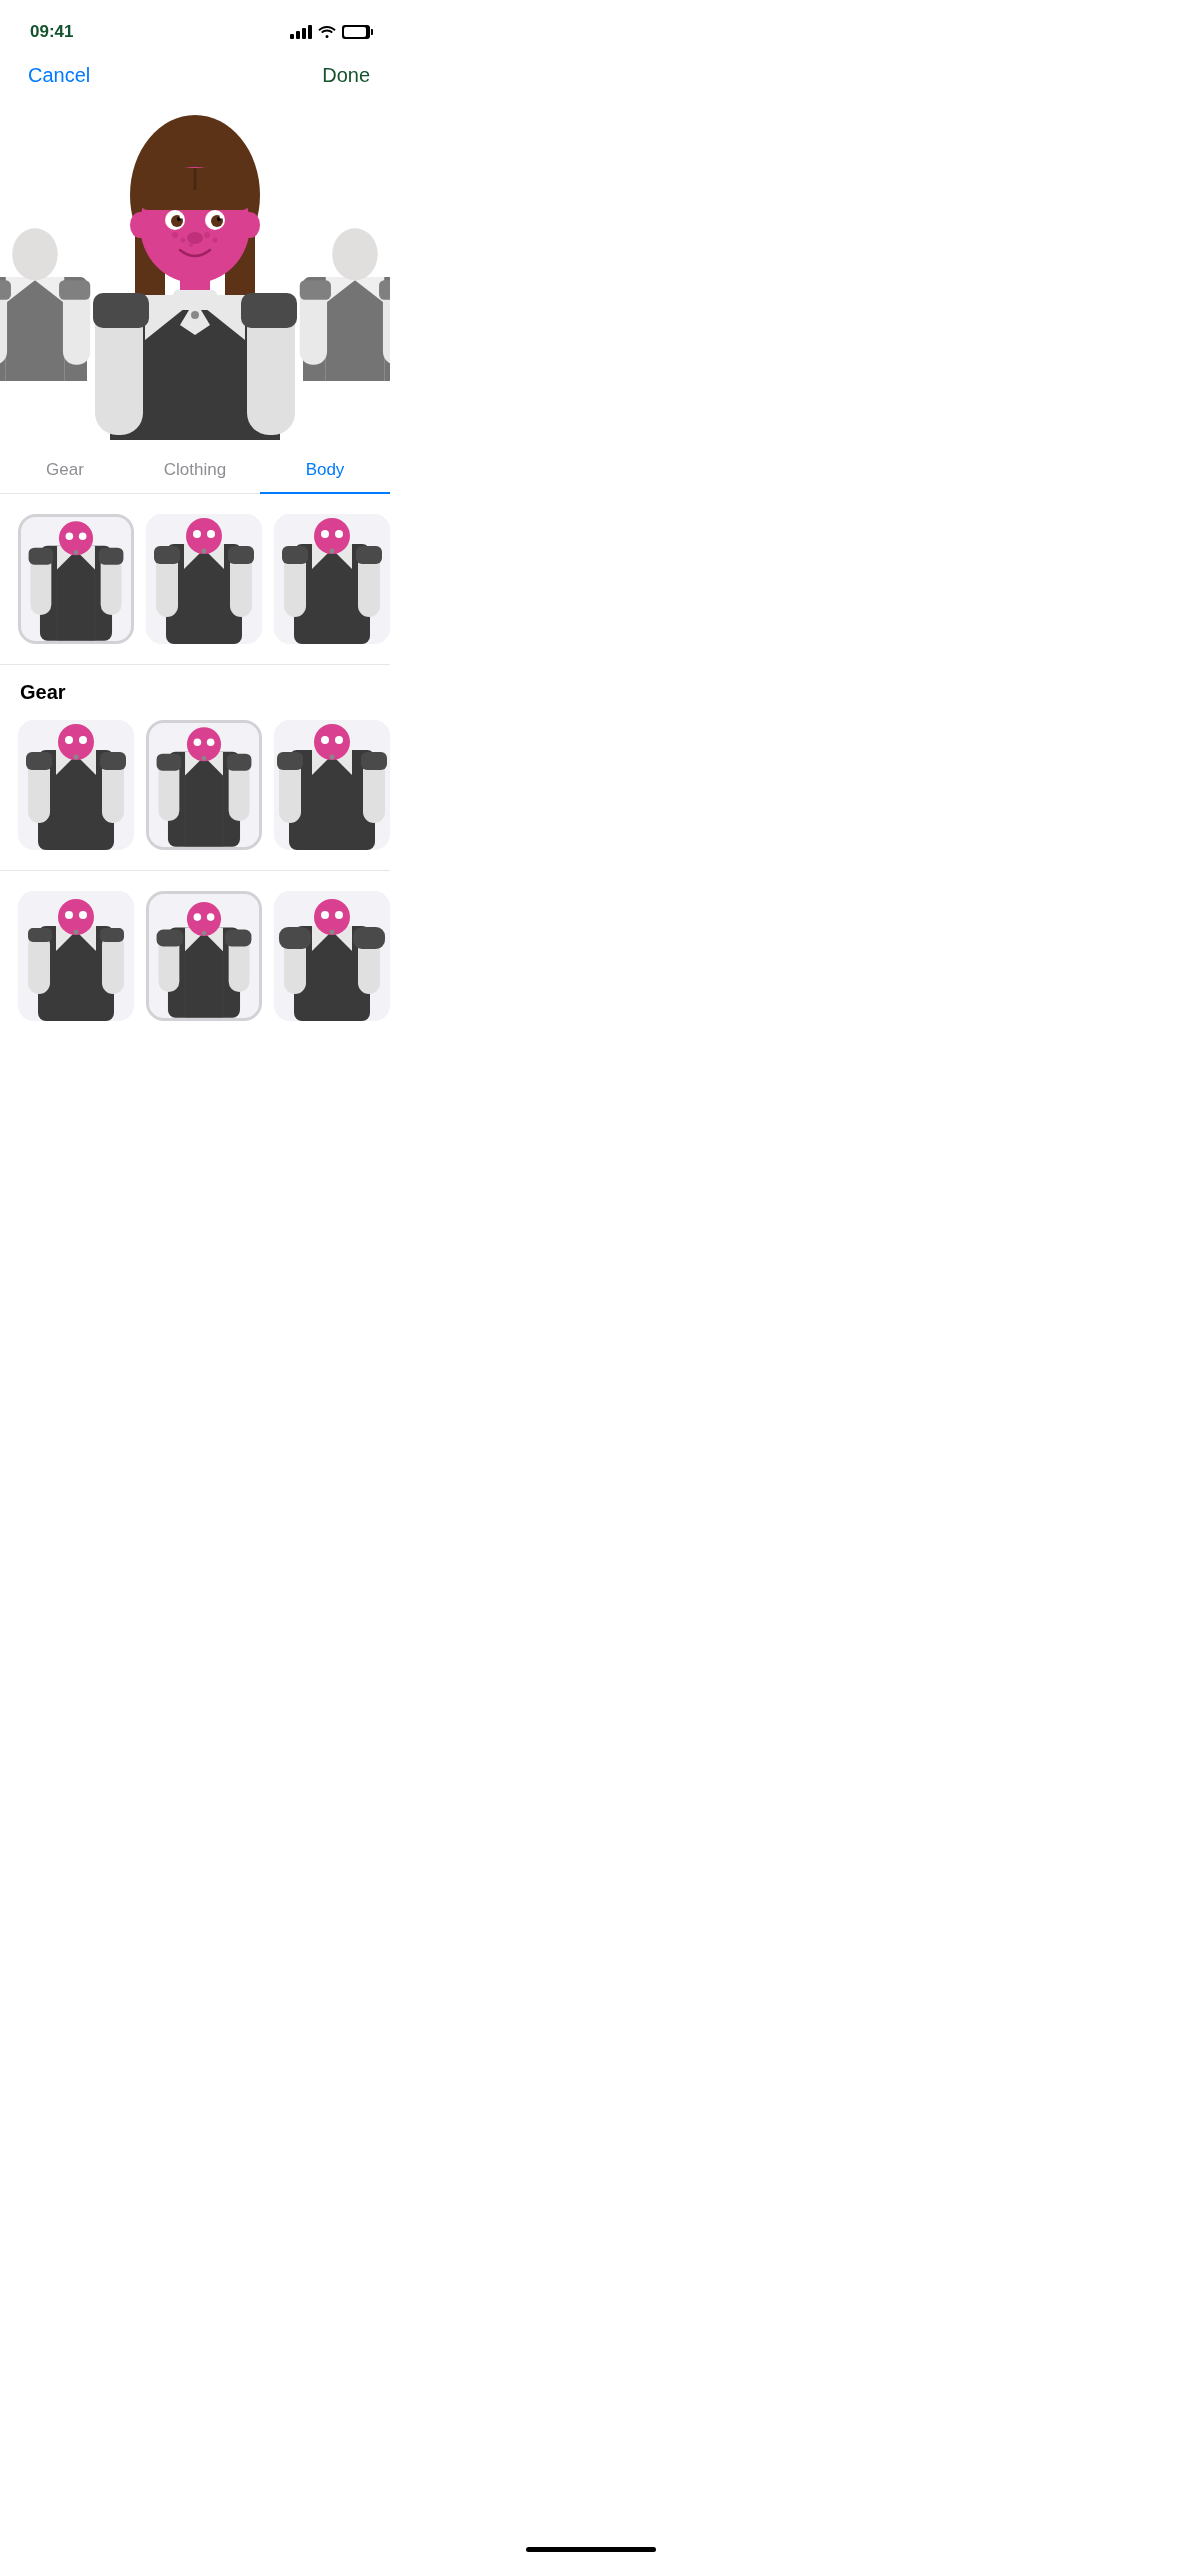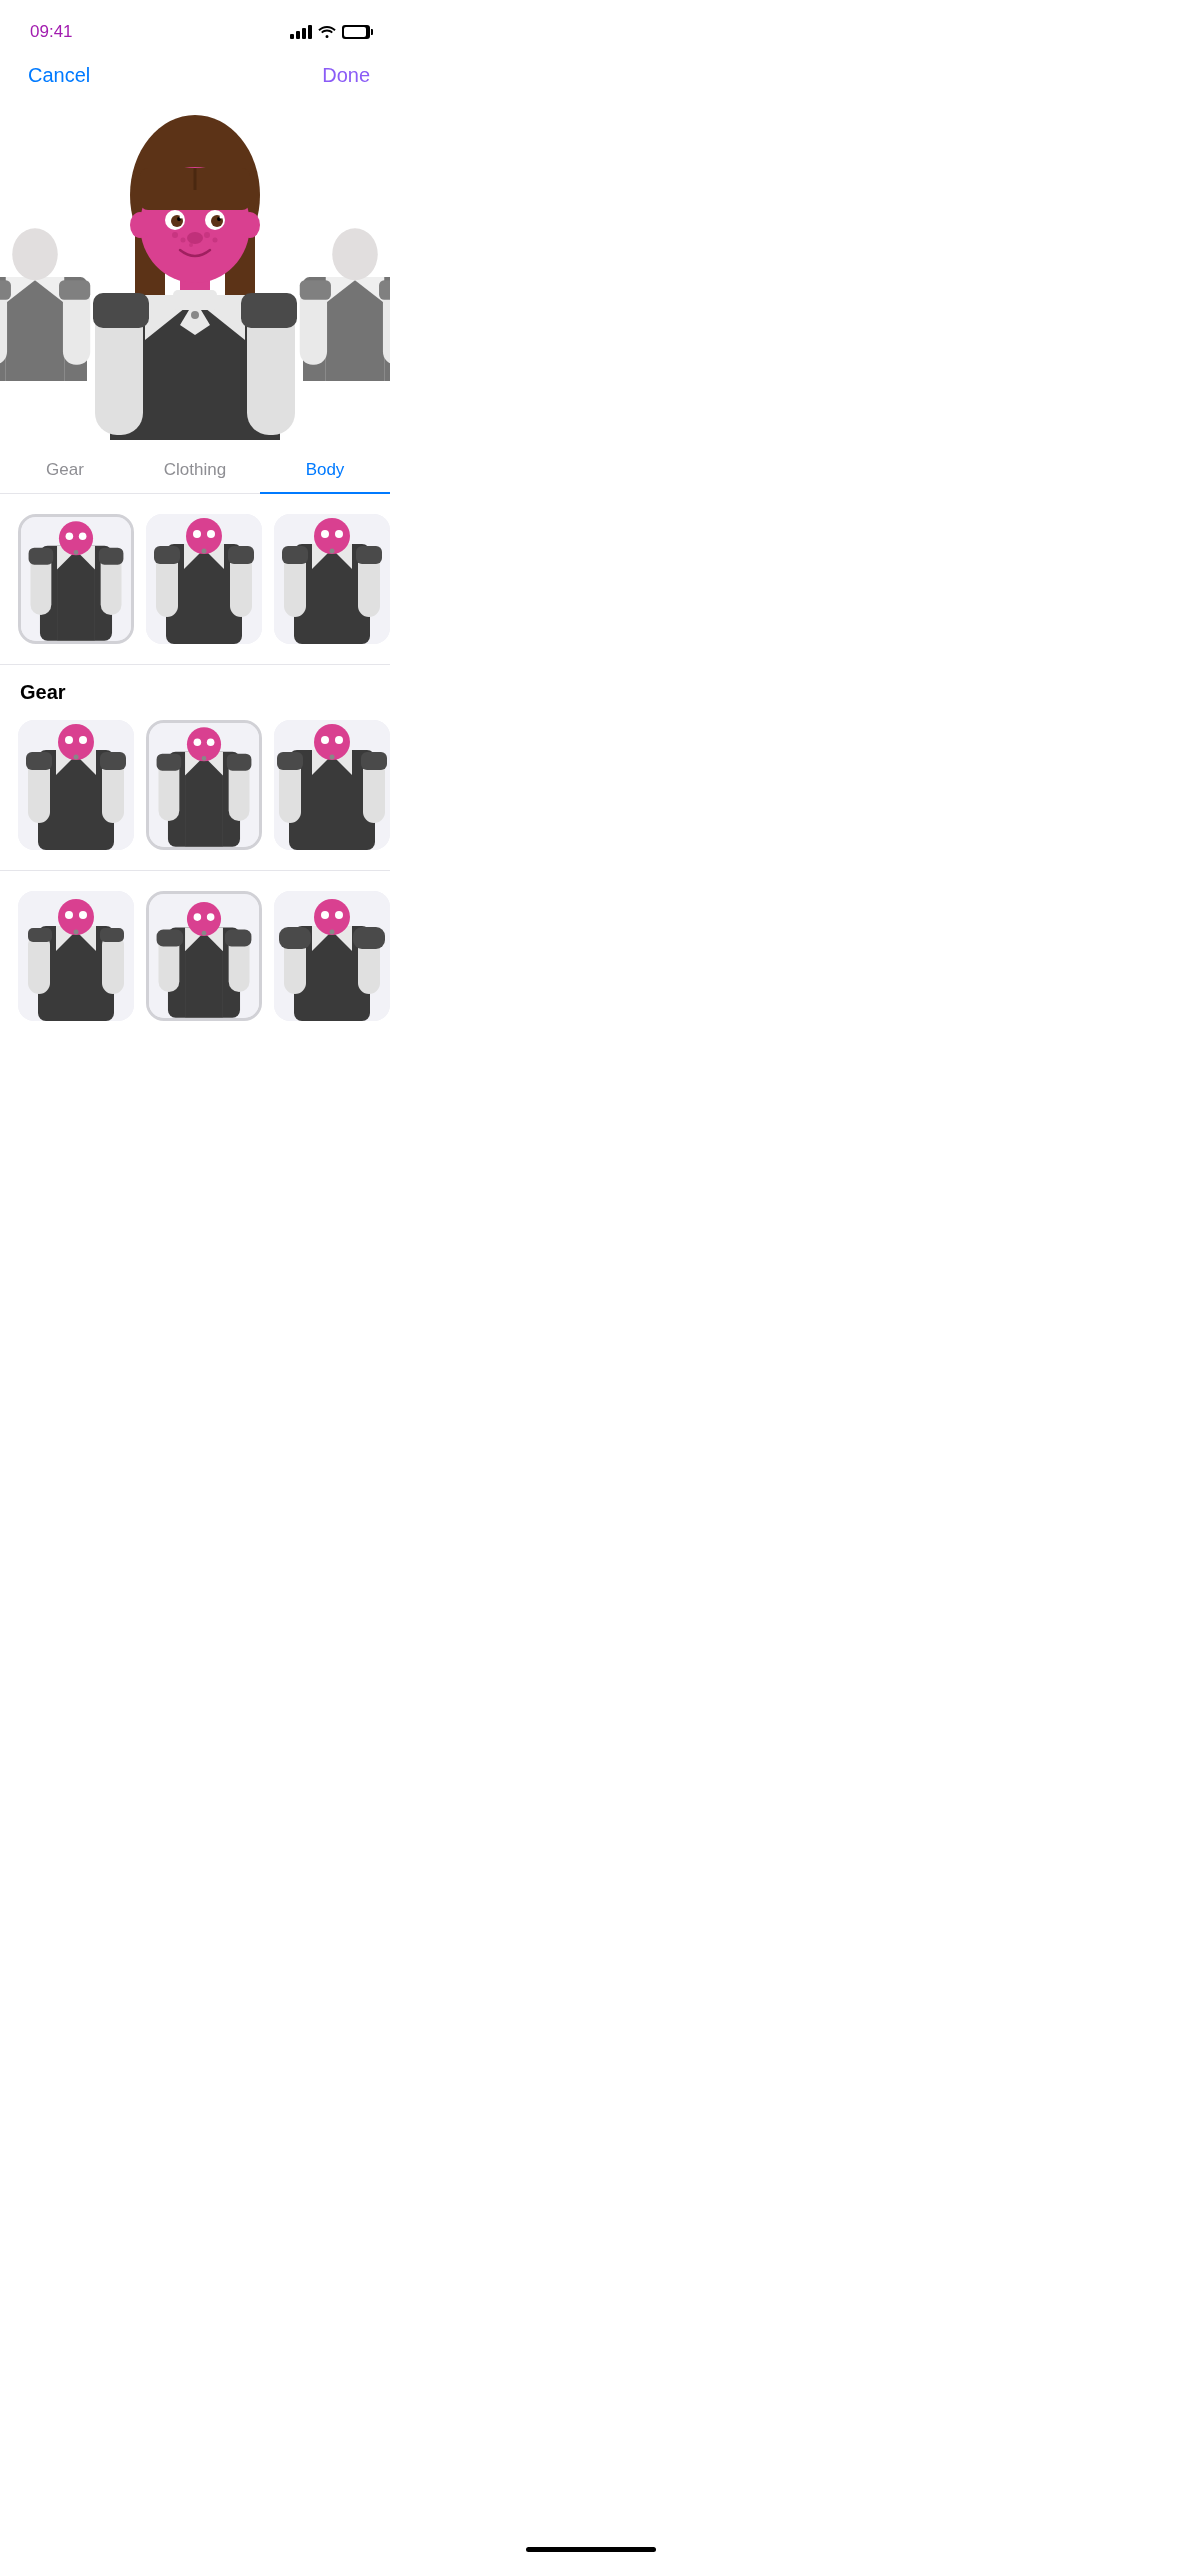--- a/index.html
+++ b/index.html
@@ -17,22 +17,22 @@
     
     .status-bar {
       display: flex;
       justify-content: space-between;
       align-items: center;
       padding: 14px 20px 0 30px;
       height: 50px;
     }
     .status-time {
       font-size: 17px;
-      font-weight: 400;
-      color: #a21caf;
+      font-weight: 700;
+      color: #14532d;
     }
     .status-icons {
       display: flex;
       align-items: center;
       gap: 6px;
     }
     .signal-bars {
       display: flex;
       align-items: flex-end;
       gap: 2px;
@@ -84,21 +84,21 @@
       height: 50px;
     }
     .nav-cancel {
       font-size: 20px;
       color: #007AFF;
       font-weight: 400;
       margin-left: 8px;
     }
     .nav-done {
       font-size: 20px;
-      color: #8b5cf6;
+      color: #14532d;
       font-weight: 400;
     }
 
     
     .avatar-preview {
       position: relative;
       height: 340px;
       overflow: hidden;
       display: flex;
       justify-content: center;

